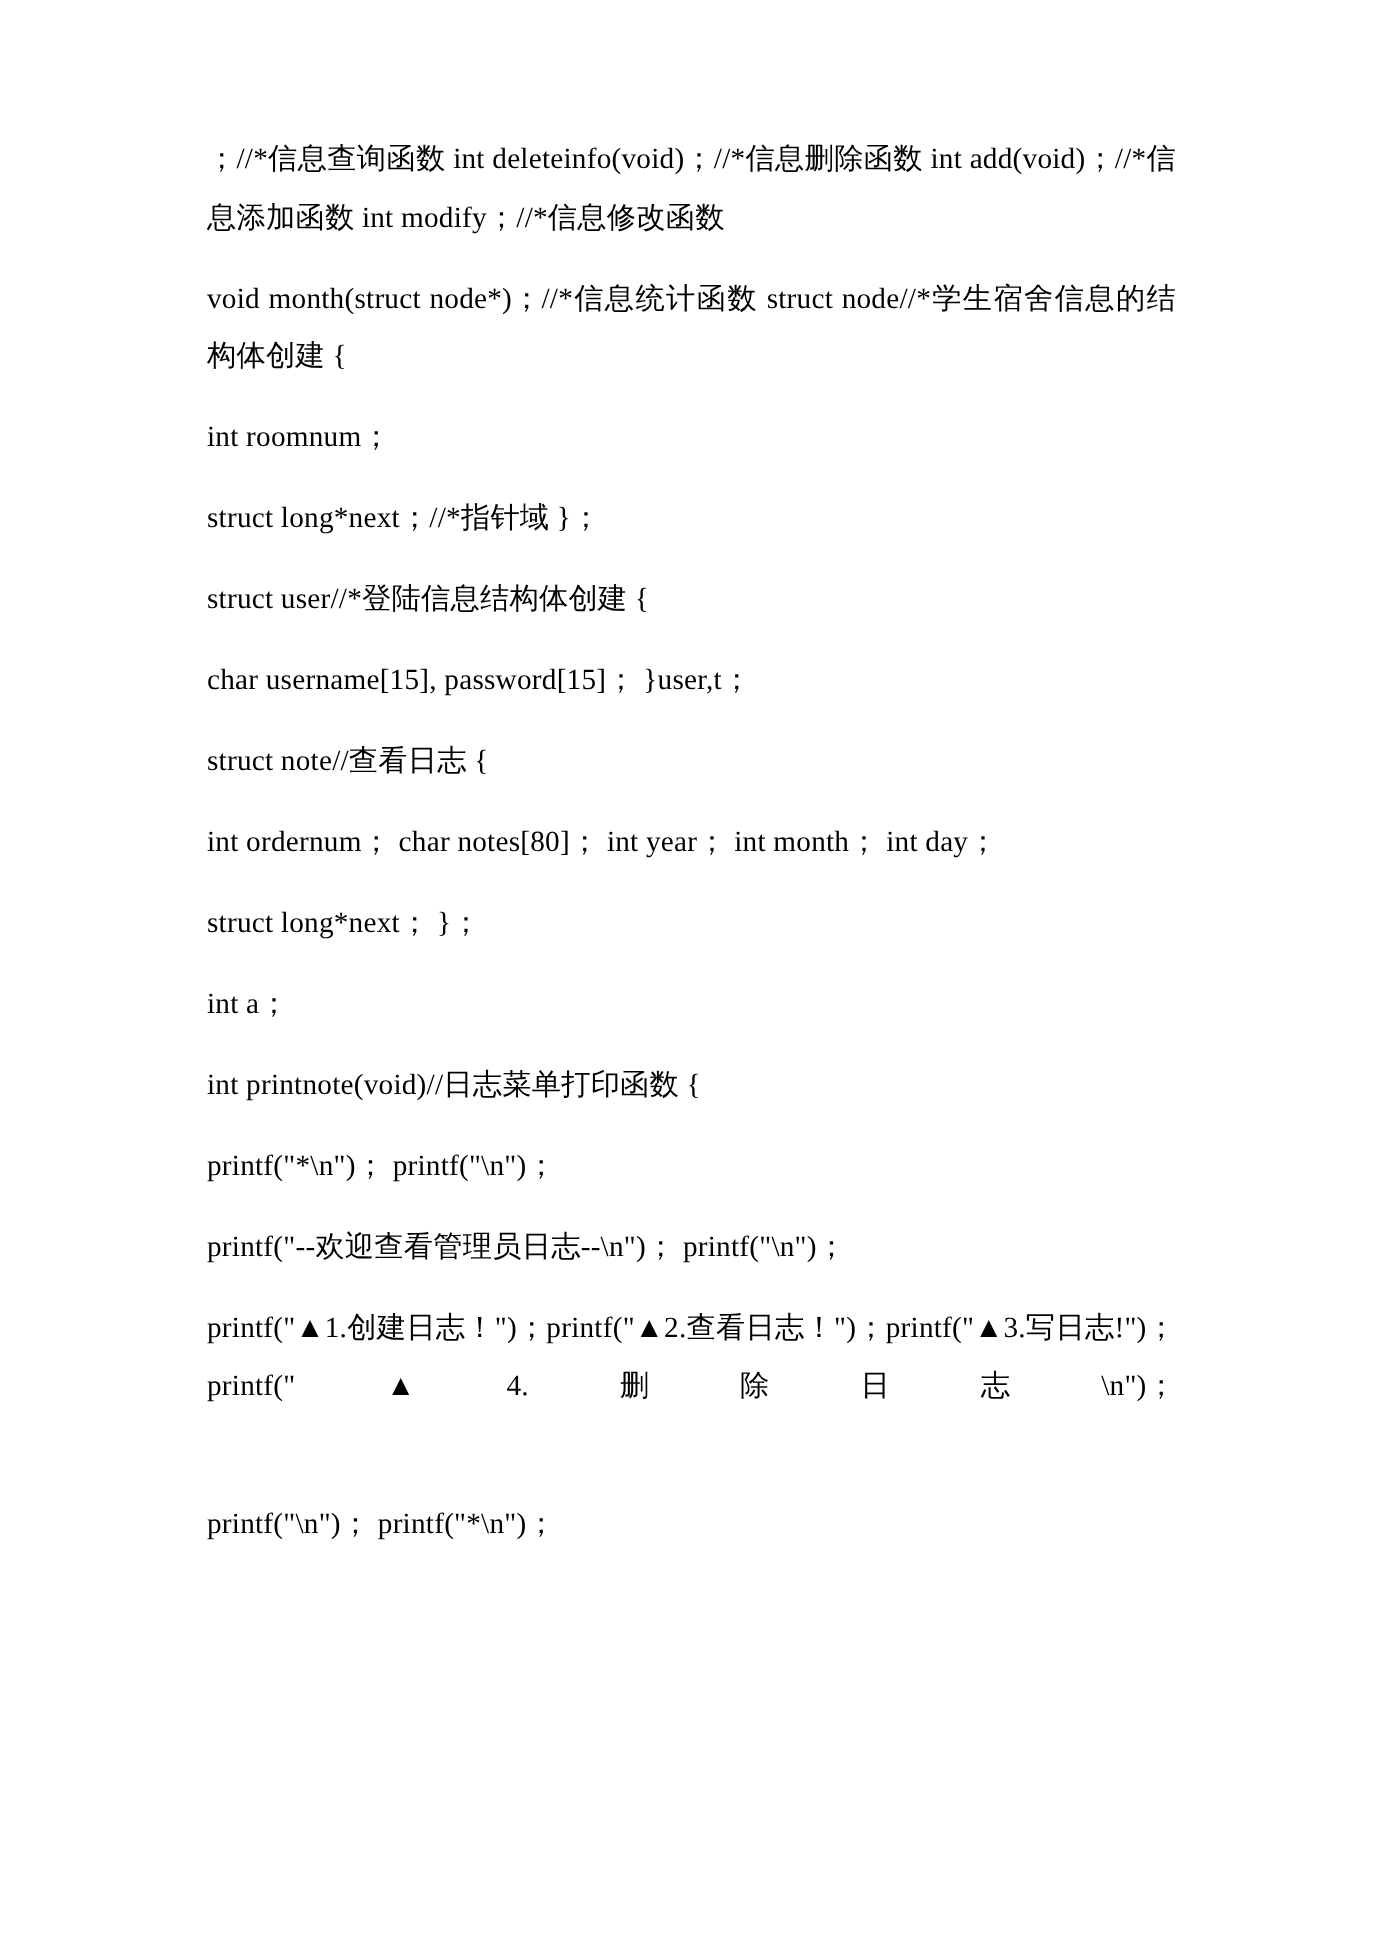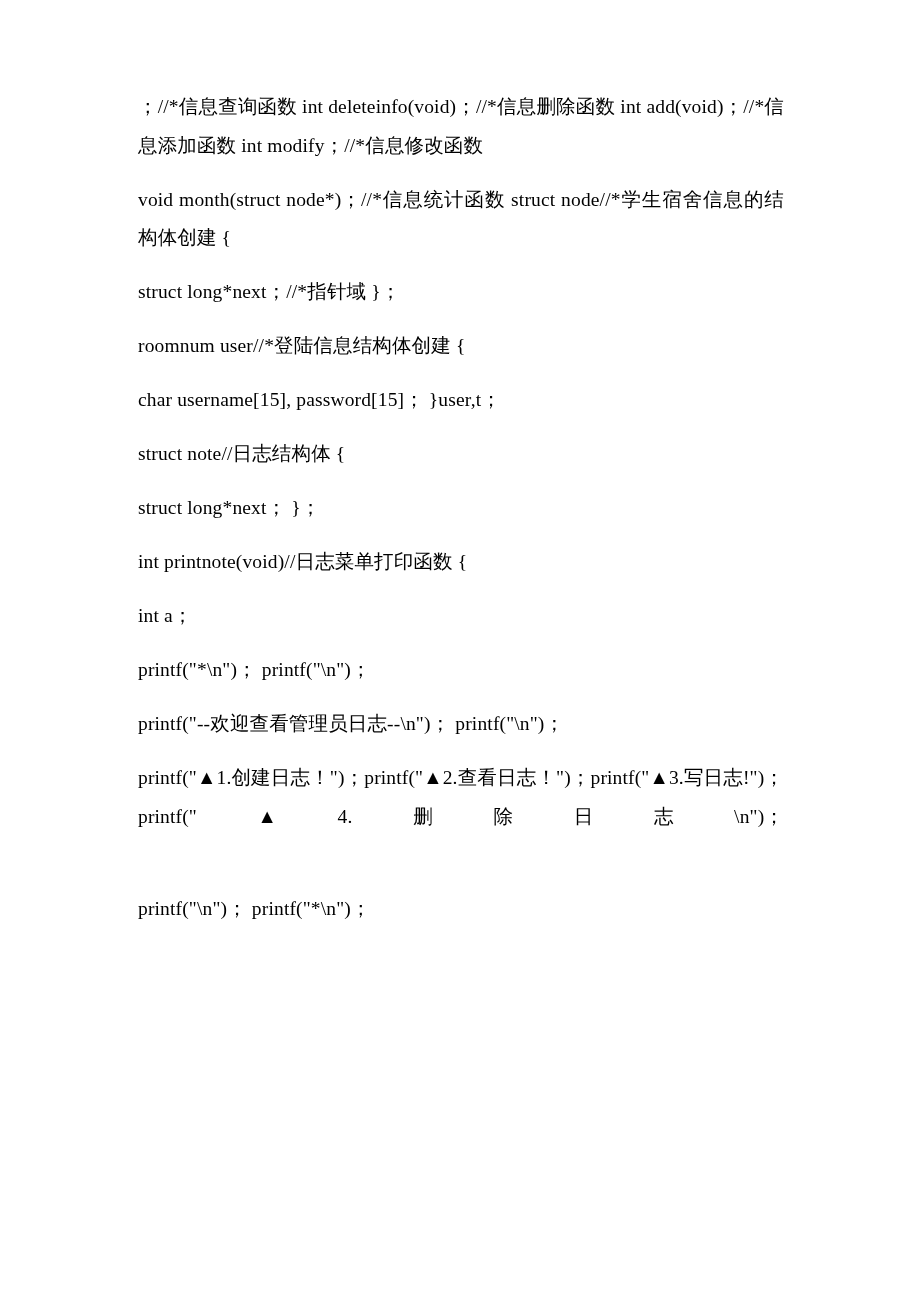--- a/index.html
+++ b/index.html
@@ -57,35 +57,37 @@
 <body>
 
 <div class="page">
   <div class="doc-body">
 
     <p class="para">；//*信息查询函数 int deleteinfo(void)；//*信息删除函数 int add(void)；//*信息添加函数 int modify；//*信息修改函数</p>
 
     <p class="para">void month(struct node*)；//*信息统计函数 struct node//*学生宿舍信息的结构体创建 {</p>
 
 
+    <p class="para">int roomnum；</p>
 
     <p class="para">struct long*next；//*指针域 }；</p>
 
-    <p class="para">roomnum user//*登陆信息结构体创建 {</p>
+    <p class="para">struct user//*登陆信息结构体创建 {</p>
 
     <p class="para">char username[15], password[15]； }user,t；</p>
 
-    <p class="para">struct note//日志结构体 {</p>
+    <p class="para">struct note//查看日志 {</p>
 
+    <p class="para">int ordernum； char notes[80]； int year； int month； int day；</p>
 
     <p class="para">struct long*next； }；</p>
 
+    <p class="para">int a；</p>
+
     <p class="para">int printnote(void)//日志菜单打印函数 {</p>
-
-    <p class="para">int a；</p>
 
     <p class="para">printf("*\n")； printf("\n")；</p>
 
     <p class="para">printf("--欢迎查看管理员日志--\n")； printf("\n")；</p>
 
     <p class="para stretch">printf("▲1.创建日志！")；printf("▲2.查看日志！")；printf("▲3.写日志!")；printf("▲4.删除日志\n")；</p>
 
     <p class="para">printf("\n")； printf("*\n")；</p>
 
   </div>

